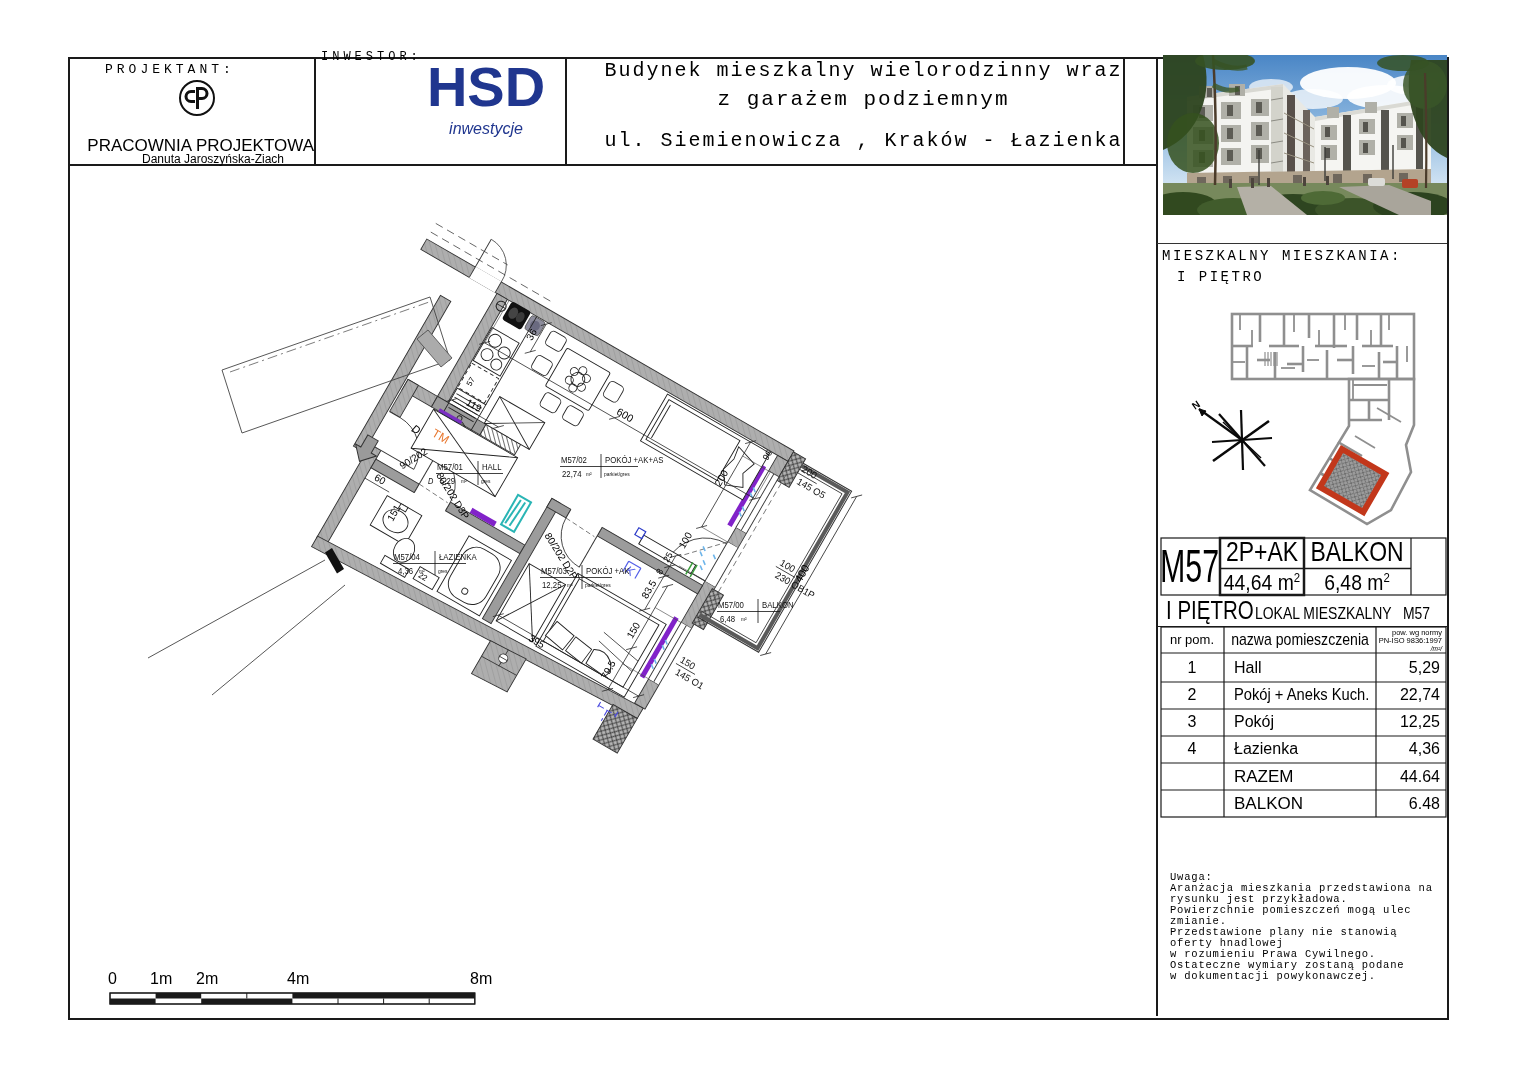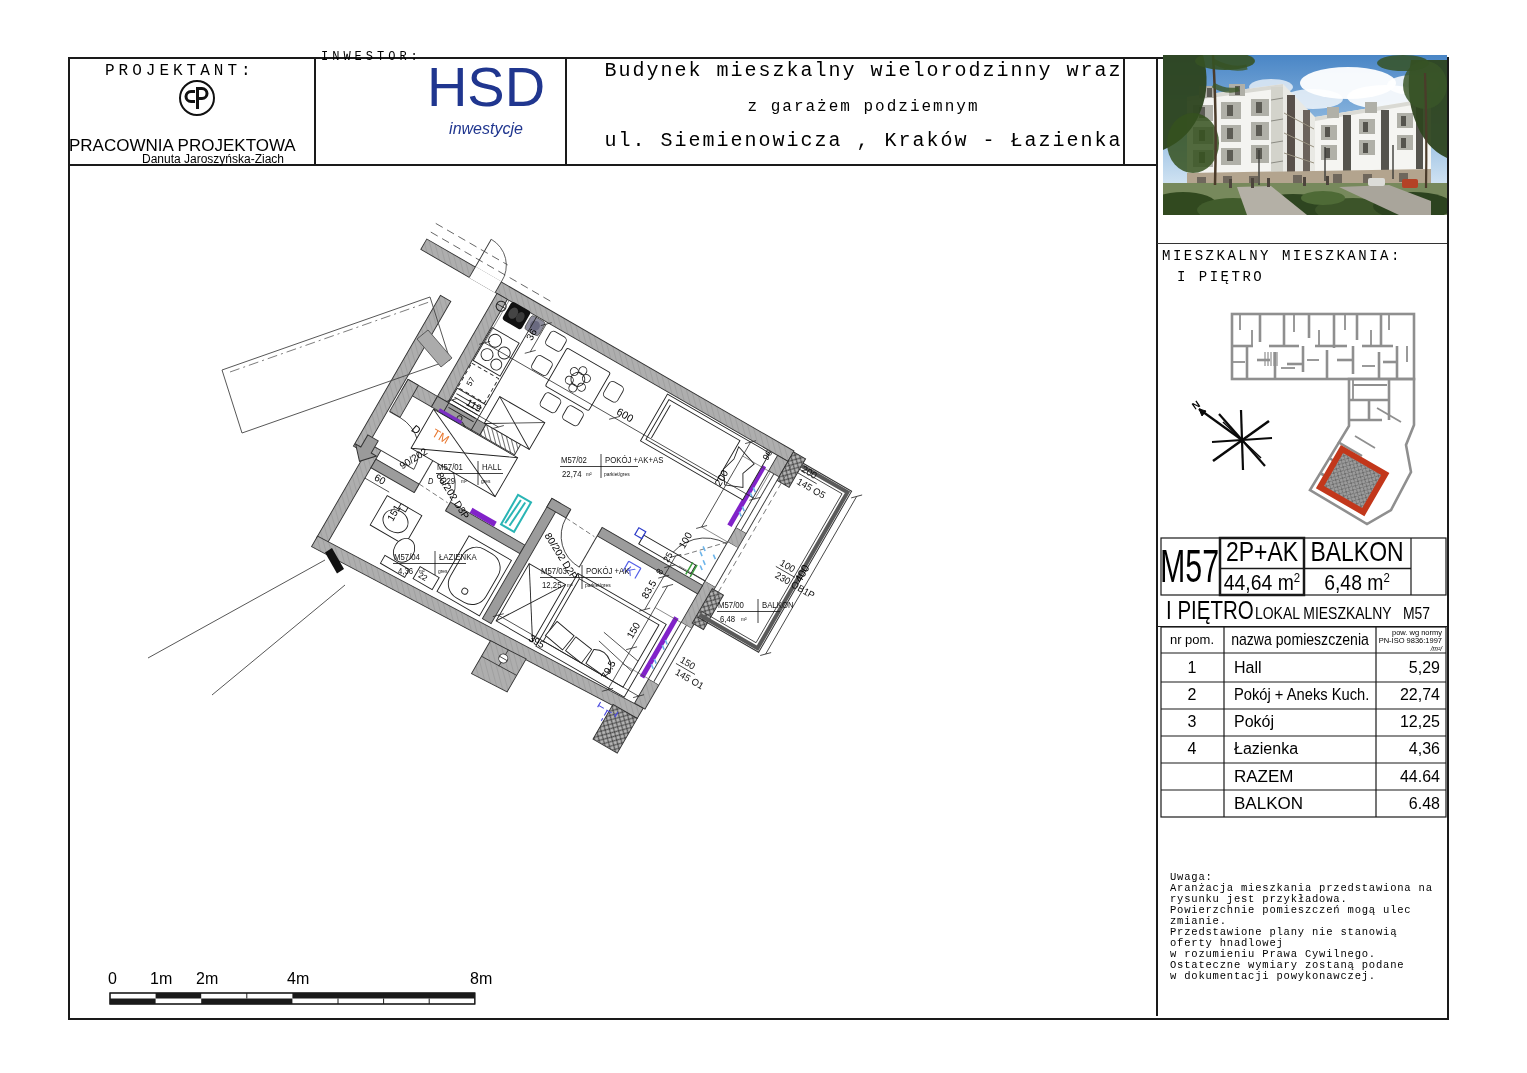--- a/index.html
+++ b/index.html
@@ -8,48 +8,48 @@
 </style></head><body>
 
 <div class="abs" style="left:68px;top:57px;width:1377px;height:959px;border:2px solid #1a1a1a"></div>
 
 <div class="abs" style="left:69px;top:164px;width:1088px;height:2px;background:#1a1a1a"></div>
 
 <div class="abs" style="left:1156px;top:57px;width:2px;height:959px;background:#1a1a1a"></div>
 
 <div class="abs" style="left:69px;top:57px;width:245px;height:107px;border-right:2px solid #1a1a1a"></div>
 
-<div class="abs mono" style="left:105px;top:62px;font-size:16px;letter-spacing:4px">PROJEKTANT:</div>
+<div class="abs mono" style="left:105px;top:62px;font-size:13px;letter-spacing:4px">PROJEKTANT:</div>
 
 <svg class="abs" style="left:176px;top:77px" width="42" height="42" viewBox="0 0 42 42">
 <circle cx="21" cy="21" r="17" fill="none" stroke="#111" stroke-width="2"></circle>
 <g fill="#111">
 <path d="M20,10 h3 v22 h-3 z"></path>
 <path d="M22,10 h4 a6.5,6.5 0 0 1 0,13 h-4 v-3 h4 a3.5,3.5 0 0 0 0,-7 h-4 z"></path>
 <path d="M19,13 h-4 a6.5,6.5 0 0 0 0,13 h4 v-3 h-4 a3.5,3.5 0 0 1 0,-7 h4 z"></path>
 </g>
 </svg>
 
-<div class="abs" style="left:69px;top:136px;width:245px;text-align:left;font-size:17px">PRACOWNIA PROJEKTOWA</div>
+<div class="abs" style="left:69px;top:136px;width:245px;text-align:right;font-size:17px">PRACOWNIA PROJEKTOWA</div>
 
 <div class="abs" style="left:69px;top:152px;width:288px;text-align:center;font-size:12px">Danuta Jaroszyńska-Ziach</div>
 
 <div class="abs" style="left:314px;top:57px;width:251px;height:107px;border-right:2px solid #1a1a1a"></div>
 
 <div class="abs mono" style="left:321px;top:50px;font-size:12px;letter-spacing:4px">INWESTOR:</div>
 
-<div class="abs" style="left:413px;top:62px;width:146px;text-align:center;font-weight:normal;color:#20368f;font-size:56px;line-height:50px;letter-spacing:0px">HSD</div>
+<div class="abs" style="left:413px;top:62px;width:146px;text-align:center;font-weight:bold;color:#20368f;font-size:56px;line-height:50px;letter-spacing:0px">HSD</div>
 
 <div class="abs" style="left:413px;top:120px;width:146px;text-align:center;font-weight:normal;font-style:italic;color:#20368f;font-size:16px">inwestycje</div>
 
 <div class="abs" style="left:565px;top:57px;width:558px;height:107px;border-right:2px solid #1a1a1a"></div>
 
 <div class="abs mono" style="left:585px;top:59px;width:557px;text-align:center;font-size:20px;letter-spacing:2px;white-space:nowrap">Budynek mieszkalny wielorodzinny wraz</div>
 
-<div class="abs mono" style="left:585px;top:98px;width:557px;text-align:center;font-size:16px;letter-spacing:2px;white-space:nowrap">z garażem podziemnym</div>
+<div class="abs mono" style="left:585px;top:88px;width:557px;text-align:center;font-size:21px;letter-spacing:2px;white-space:nowrap">z garażem podziemnym</div>
 
 <div class="abs mono" style="left:585px;top:129px;width:557px;text-align:center;font-size:20px;letter-spacing:2px;white-space:nowrap">ul. Siemienowicza , Kraków - Łazienka</div>
 
 <svg class="abs" style="left:1163px;top:55px" width="284" height="160" viewBox="0 0 284 160">
 <defs>
 <linearGradient id="sky" x1="0" y1="0" x2="0" y2="1">
 <stop offset="0" stop-color="#4a86c6"></stop>
         <stop offset="0.45" stop-color="#8fb9e0"></stop>
         <stop offset="0.8" stop-color="#cfe2f2"></stop>
 </linearGradient>

